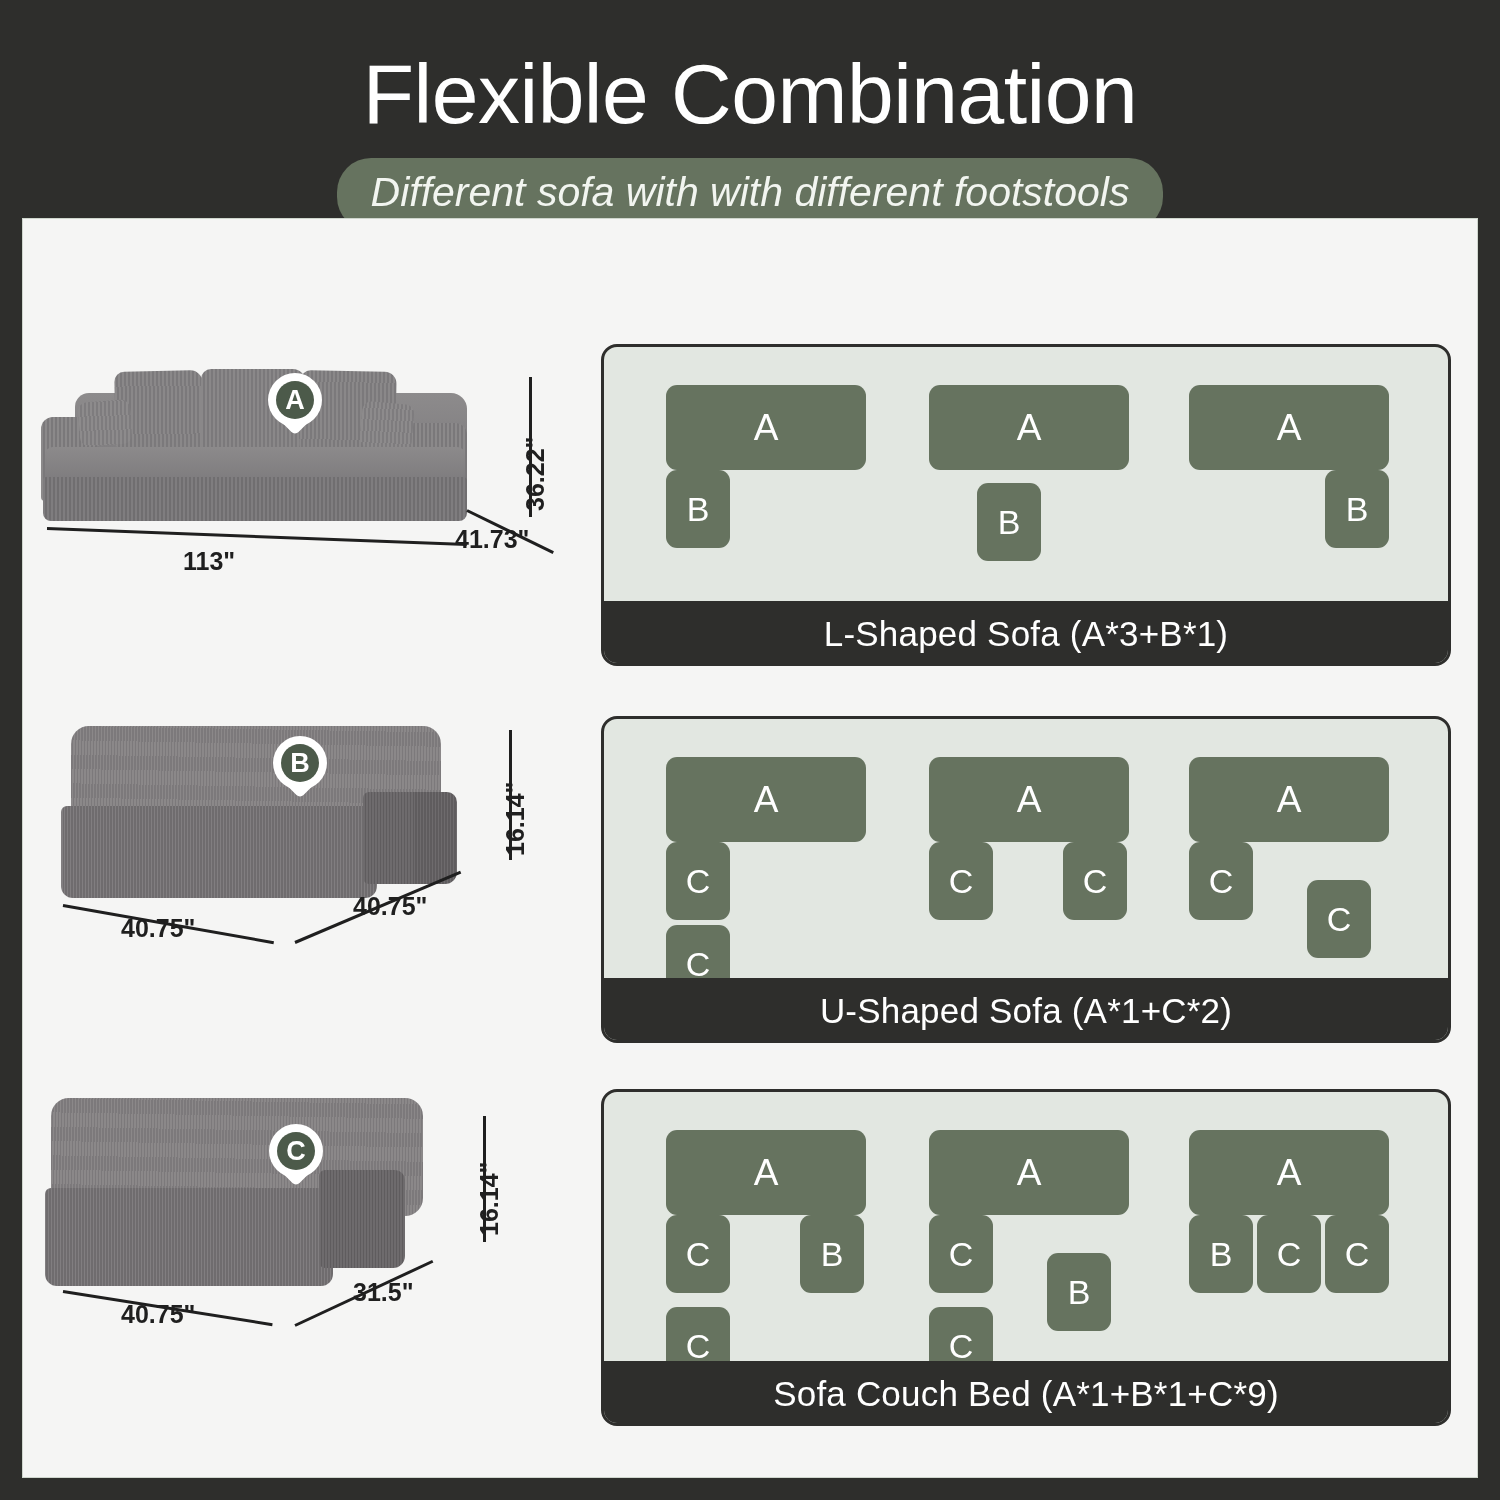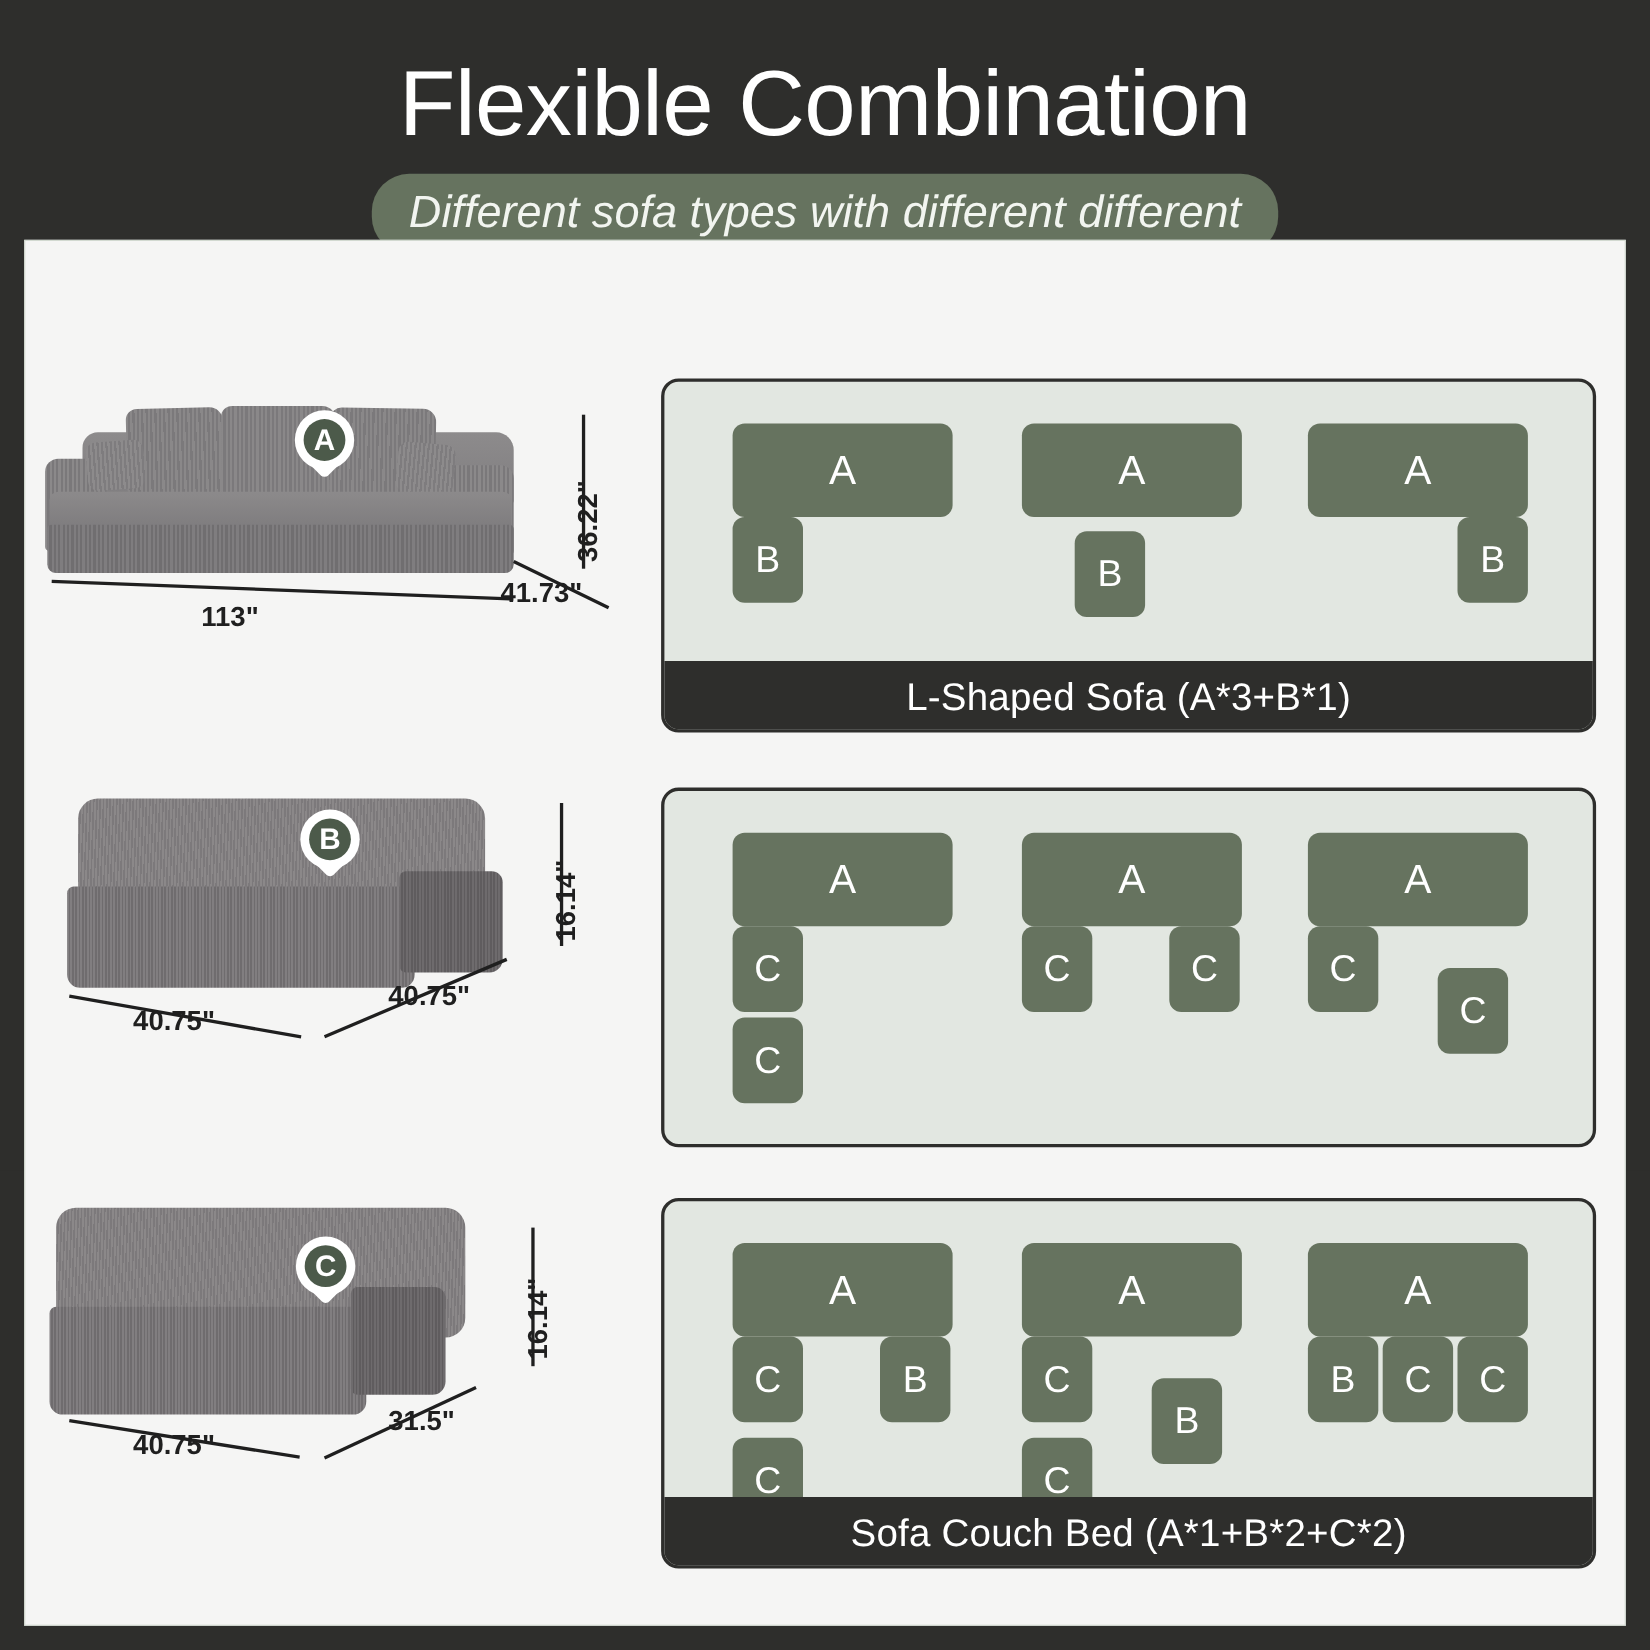--- a/index.html
+++ b/index.html
@@ -263,21 +263,21 @@
   .cfg { position: absolute; top: 0; width: 270px; height: 100%; }
 </style>
 </head>
 <body>
 
 <div id="root">
 
   <div class="header">
     <div class="main-title">Flexible Combination</div>
     <div class="subtitle-pill">
-      <div class="subtitle-text">Different sofa types with different different</div>
+      <div class="subtitle-text">Different sofa with with different footstools</div>
     </div>
   </div>
 
   <div class="content-card">
 
     <div class="product-col">
 
       <div class="product p1">
         <div class="prod-stage">
           <div class="sofaA-back"></div>
@@ -384,20 +384,21 @@
               <div class="blk a" style="left: 0px; top: 38px;">A</div>
               <div class="blk s" style="left: 0px; top: 123px;">C</div>
               <div class="blk s" style="left: 134px; top: 123px;">C</div>
             </div>
           <div class="cfg" style="left:585px;">
               <div class="blk a" style="left: 0px; top: 38px;">A</div>
               <div class="blk s" style="left: 0px; top: 123px;">C</div>
               <div class="blk s" style="left: 118px; top: 161px;">C</div>
             </div>
         </div>
+        <div class="panel-label">U-Shaped Sofa (A*1+C*2)</div>
       </div>
 
       <div class="panel pn3">
         <div class="panel-body">
           <div class="cfg" style="left:62px;">
               <div class="blk a" style="left: 0px; top: 38px;">A</div>
               <div class="blk s" style="left: 0px; top: 123px;">C</div>
               <div class="blk s" style="left: 0px; top: 215px;">C</div>
               <div class="blk s" style="left: 134px; top: 123px;">B</div>
             </div>
@@ -407,19 +408,19 @@
               <div class="blk s" style="left: 0px; top: 215px;">C</div>
               <div class="blk s" style="left: 118px; top: 161px;">B</div>
             </div>
           <div class="cfg" style="left:585px;">
               <div class="blk a" style="left: 0px; top: 38px;">A</div>
               <div class="blk s" style="left: 0px; top: 123px;">B</div>
               <div class="blk s" style="left: 68px; top: 123px;">C</div>
               <div class="blk s" style="left: 136px; top: 123px;">C</div>
             </div>
         </div>
-        <div class="panel-label">Sofa Couch Bed (A*1+B*2+C*2)</div>
+        <div class="panel-label">Sofa Couch Bed (A*1+B*1+C*9)</div>
       </div>
 
     </div>
 
   </div>
 </div>
 
 </body></html>

